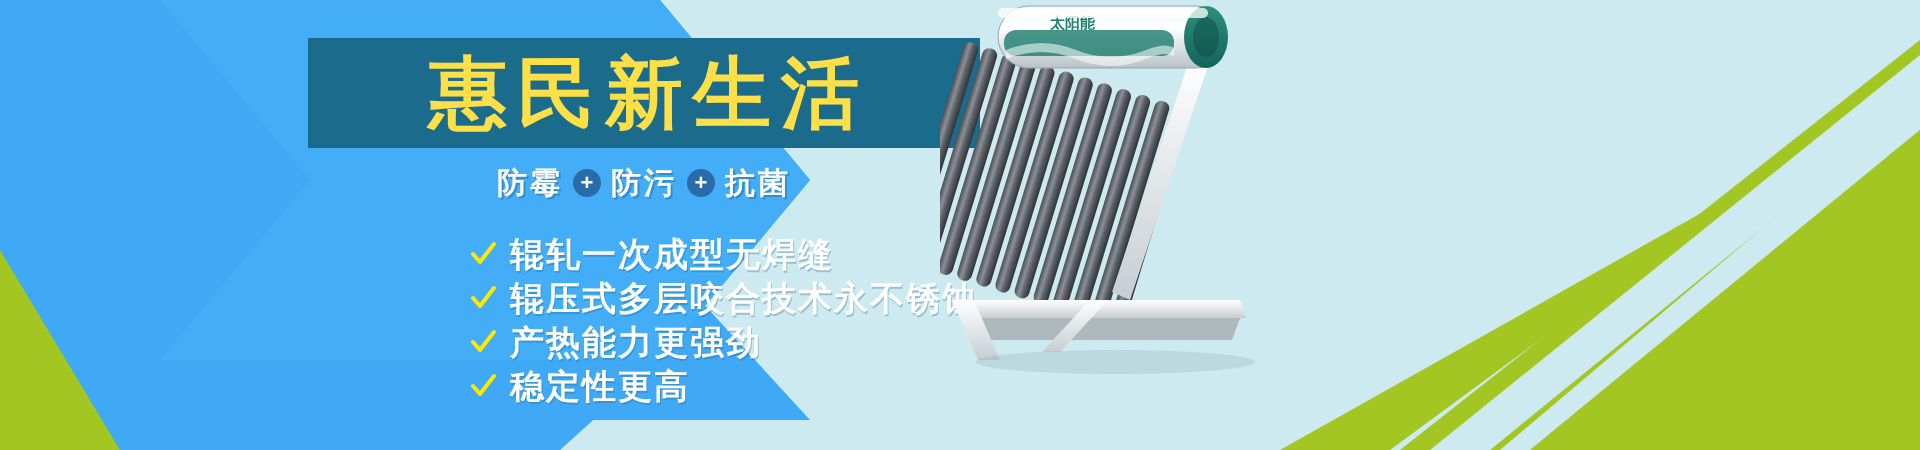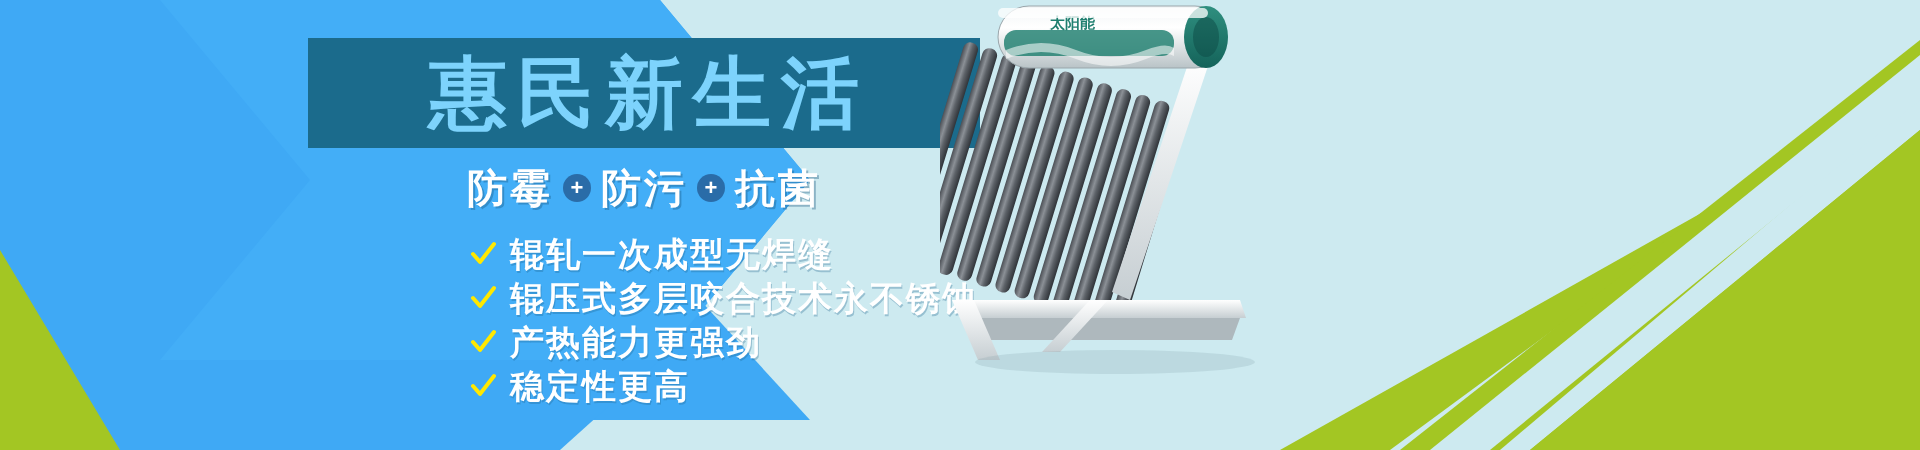--- a/index.html
+++ b/index.html
@@ -17,36 +17,36 @@
   
   .content{position:absolute;left:0;top:0;width:1100px;height:450px;}
 
   .title-box{
     position:absolute;left:308px;top:38px;
     width:672px;height:110px;
     background:#1b6b8c;
     display:flex;align-items:center;justify-content:center;
   }
   .title-text{
-    color:#7dd3fc;
+    color:#fde047;
     font-size:78px;
     font-weight:bold;
     letter-spacing:10px;
     line-height:1;
     white-space:nowrap;
     text-indent:10px;
   }
 
   .subtitle{
     position:absolute;left:308px;top:168px;width:672px;
     display:flex;align-items:center;justify-content:center;
     gap:10px;
   }
   .sub-word{
-    color:#ffffff;font-size:40px;font-weight:bold;letter-spacing:3px;
+    color:#ffffff;font-size:30px;font-weight:bold;letter-spacing:3px;
     line-height:1;
     text-shadow:2px 2px 0 rgba(20,80,120,.35);
     white-space:nowrap;
   }
   .plus-badge{
     width:28px;height:28px;border-radius:50%;
     background:#2a6ca8;
     display:inline-flex;align-items:center;justify-content:center;
     color:#ffffff;font-size:22px;font-weight:bold;line-height:1;
     flex:none;

